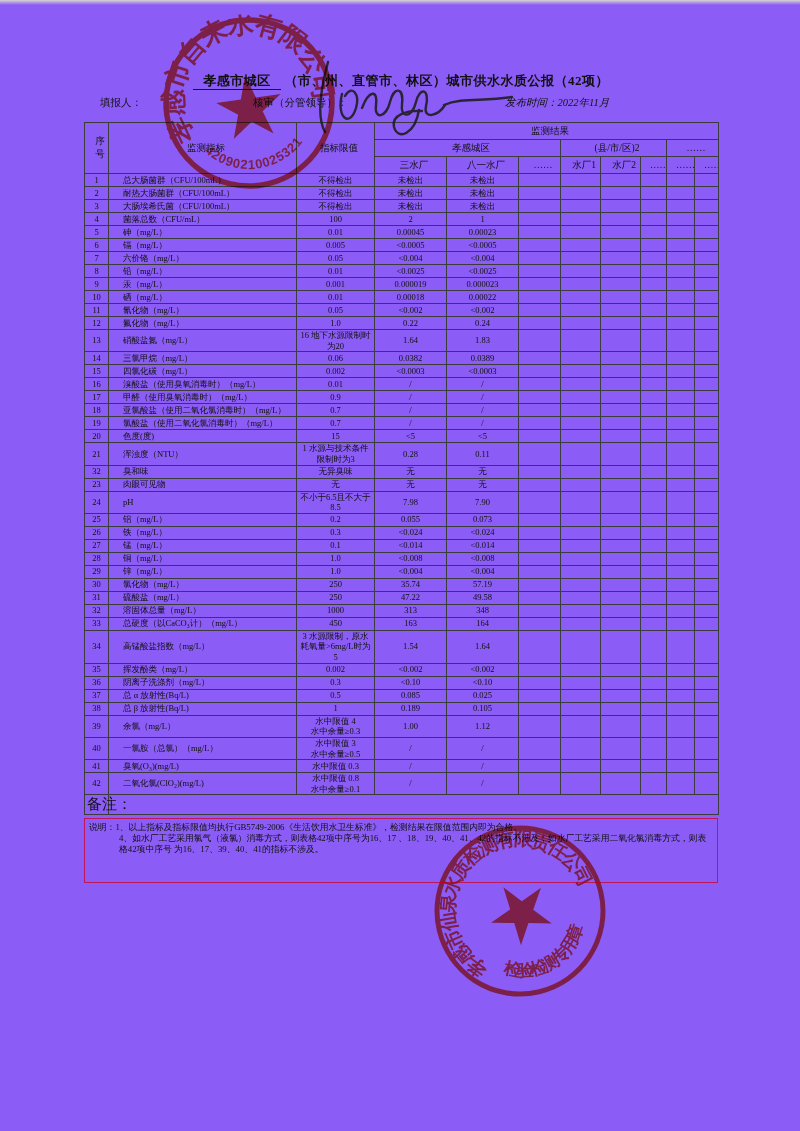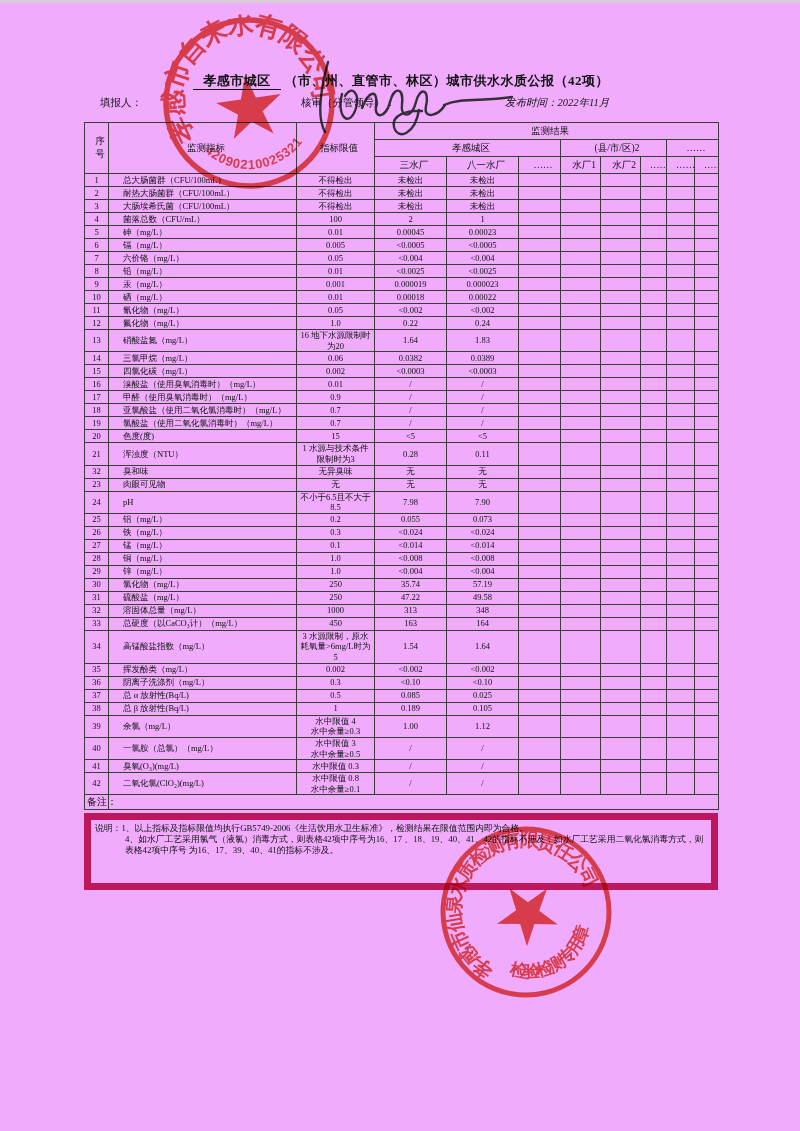--- a/index.html
+++ b/index.html
@@ -1,38 +1,38 @@
 <!DOCTYPE html>
 <html><head>
 <meta charset="utf-8">
 <style>
   html,body{margin:0;padding:0;background:#e9e8e4;}
-  .sheet{position:relative;width:800px;height:1131px;margin:0 auto;background:#f0abfc;
+  .sheet{position:relative;width:800px;height:1131px;margin:0 auto;background:#8b5cf6;
          font-family:"Liberation Serif","DejaVu Serif",serif;color:#111;overflow:hidden;}
   .sheet:before{content:"";position:absolute;left:0;top:0;right:0;height:5px;
          background:linear-gradient(#d6d5d1,rgba(255,255,255,0));}
   
   .doc-title{position:absolute;top:72px;left:84px;width:634px;text-align:center;
              font-size:13px;font-weight:bold;letter-spacing:.5px;white-space:nowrap;}
   .doc-title .region{border-bottom:1.5px solid #111;padding:0 10px 1px;}
   .meta{position:absolute;top:96px;font-size:10.5px;white-space:nowrap;}
-  .m1{left:100px;} .m2{left:253px;margin-left:48px;} .m3{left:505px;font-style:italic;}
+  .m1{left:100px;} .m2{left:253px;} .m3{left:505px;font-style:italic;}
   
   .tablewrap{position:absolute;left:84px;top:122px;width:634px;}
   table{border-collapse:collapse;table-layout:fixed;width:634px;}
   th,td{border:1px solid #3c3c3c;padding:0 2px;text-align:center;vertical-align:middle;
         font-weight:normal;overflow:hidden;}
   thead th{font-size:9.5px;height:16px;padding-left:9px;}
   tbody td{font-size:8.5px;height:12px;line-height:1.25;}
   td.c-ind{text-align:left;padding-left:14px;}
   td.c-lim{white-space:pre-line;}
-  tfoot td{font-size:10px;height:14px;text-align:left;}
+  tfoot td{font-size:15px;height:14px;text-align:left;}
   tfoot td.remark-label{white-space:nowrap;overflow:visible;padding-left:2px;}
   
-  .notes{position:relative;margin-top:3px;border:7px solid #be185d;
+  .notes{position:relative;margin-top:3px;border:1px solid #be185d;
          padding:3px 6px 10px 4px;font-size:8.8px;line-height:1.22;min-height:50px;}
   .note-line{padding-left:30px;}
   .note-first{padding-left:0;}
   
   .stamp{position:absolute;mix-blend-mode:multiply;opacity:.84;pointer-events:none;}
   .stamp-top{left:160px;top:14px;width:178px;height:178px;transform:rotate(-8deg);z-index:6;}
   .stamp-bottom{left:346px;top:3px;width:178px;height:178px;transform:rotate(-35deg);z-index:6;}
   .stamp text{font-family:"Liberation Sans","DejaVu Sans",sans-serif;font-weight:bold;}
   .signature{position:absolute;left:312px;top:56px;width:220px;height:90px;z-index:4;}
 </style>

